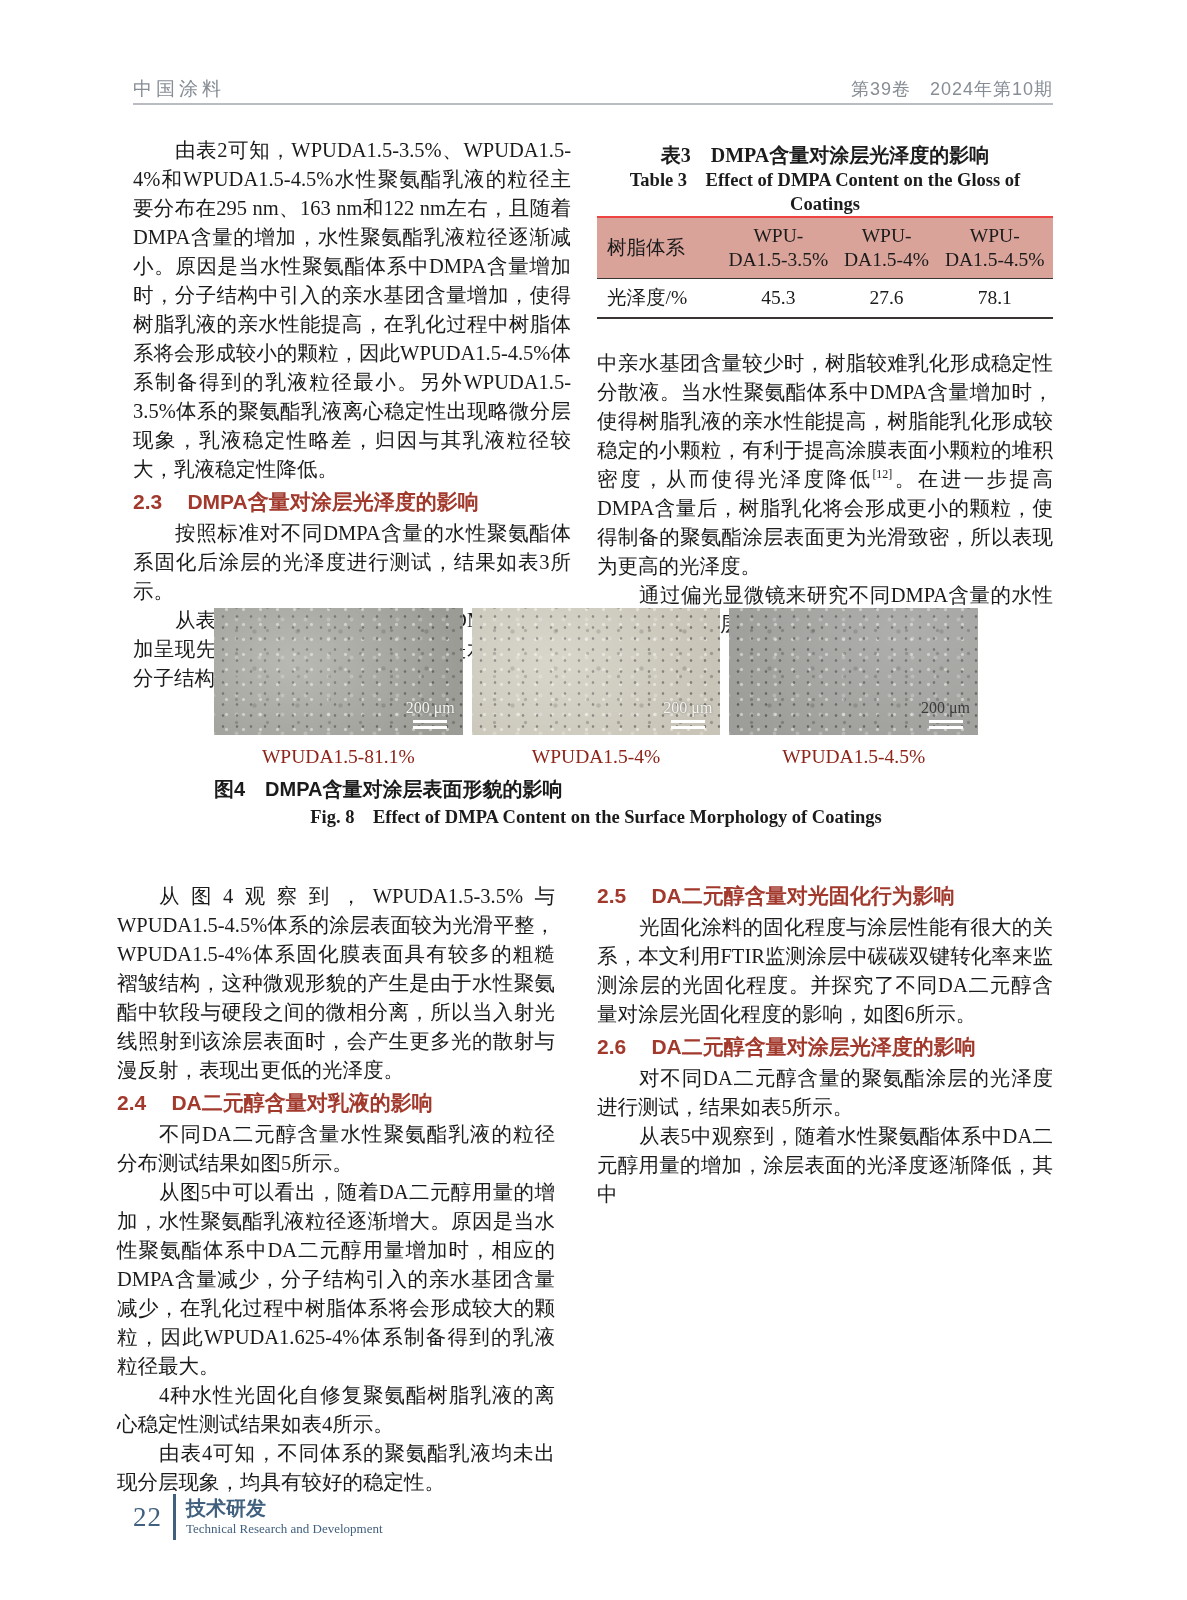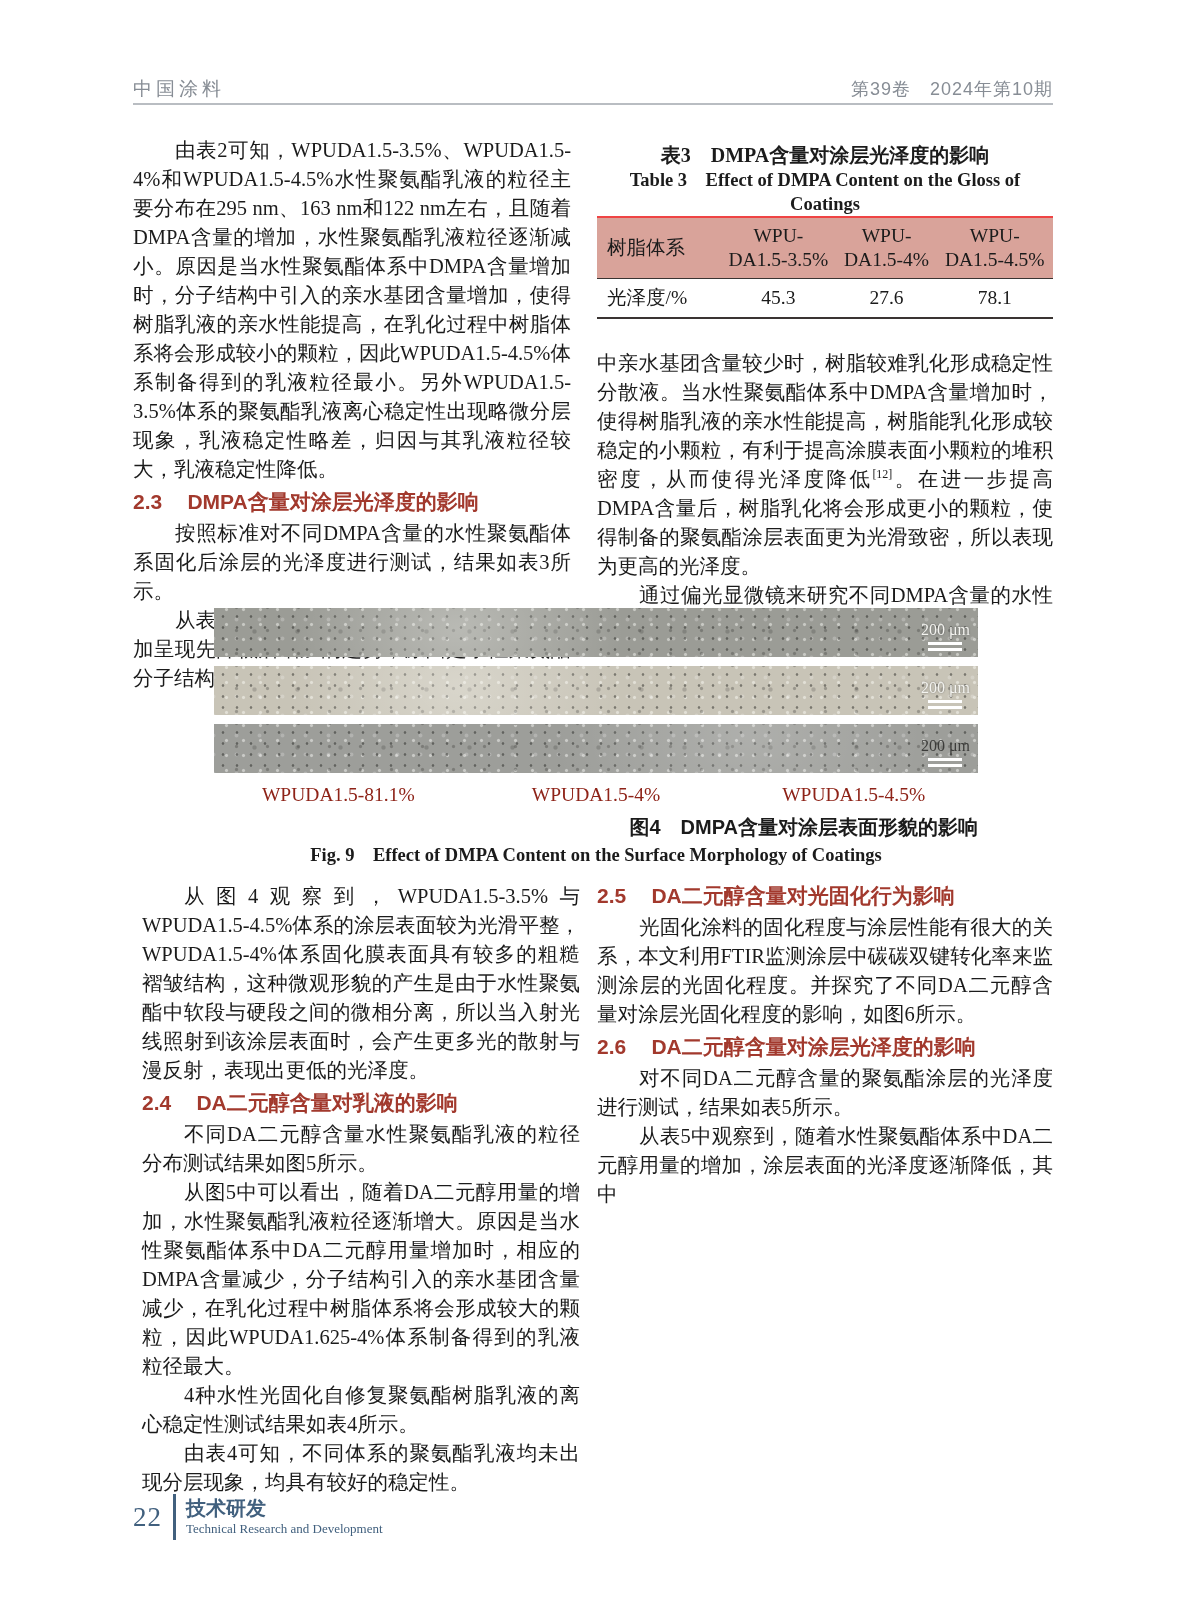--- a/index.html
+++ b/index.html
@@ -36,21 +36,21 @@
     font-size: 18px; color: var(--header-gray); letter-spacing: 1px;
   }
   .header-rule { position: absolute; left: 0; right: 0; top: 29px; height: 2px; background: var(--rule-gray); }
 
   
   .col { position: absolute; font-size: 20.5px; line-height: 29px; text-align: justify; }
   .col p { margin: 0; }
   .col p.indent { text-indent: 2.05em; }
   #top-left     { left: 133px; top: 136px; width: 438px; }
   #top-right    { left: 597px; top: 142px; width: 456px; }
-  #bottom-left  { left: 142px; top: 882px; width: 438px; }
+  #bottom-left  { left: 117px; top: 882px; width: 438px; }
   #bottom-right { left: 597px; top: 878px; width: 456px; }
 
   .sec-heading {
     display: flex; align-items: baseline;
     font-family: "Liberation Sans", "DejaVu Sans", sans-serif;
     font-weight: bold; font-size: 21px; color: var(--accent-red);
     margin: 3px 0 3px 0; line-height: 29px; text-align: left;
   }
   .sec-heading .sec-num { margin-right: 1.2em; }
 
@@ -76,21 +76,21 @@
     font-weight: normal; white-space: pre-line; text-align: center;
     padding: 6px 2px; line-height: 24px; border-bottom: 1px solid #3a3432;
   }
   table.data-table th:first-child { text-align: left; padding-left: 10px; }
   table.data-table td { text-align: center; padding: 7px 2px; line-height: 24px; }
   table.data-table td:first-child { text-align: left; padding-left: 10px; }
   .after-table { margin-top: 30px !important; }
 
   
   #figure4 { position: absolute; left: 214px; top: 608px; width: 764px; }
-  .micro-row { display: flex; gap: 9px; height: 165px; flex-direction: column; }
+  .micro-row { display: flex; gap: 9px; height: 127px; }
   .micrograph {
     position: relative; flex: 1; overflow: hidden;
     background-image:
       radial-gradient(circle, rgba(25,25,22,.45) 0.9px, transparent 1.7px),
       radial-gradient(circle, rgba(45,45,42,.30) 1.1px, transparent 2.1px),
       radial-gradient(circle, rgba(255,255,252,.45) 1px, transparent 2.1px),
       radial-gradient(circle, rgba(0,0,0,.16) 1.5px, transparent 2.8px),
       radial-gradient(circle, rgba(255,255,255,.22) 1.4px, transparent 2.4px);
     background-size: 14px 11px, 31px 23px, 17px 15px, 43px 37px, 23px 19px;
     background-position: 2px 3px, 7px 11px, 4px 9px, 19px 5px, 11px 2px;
@@ -106,21 +106,21 @@
     background: radial-gradient(260px 190px at 70% 20%, rgba(255,255,255,.18), transparent 75%);
   }
   .scale-box { position: absolute; right: 8px; bottom: 6px; text-align: center; }
   .scale-text { font-size: 16px; color: #f4f4f0; line-height: 18px; text-shadow: 0 0 2px rgba(60,60,60,.6); }
   .m3 .scale-text { color: #3c3c3a; text-shadow: none; }
   .scale-bars { margin: 3px auto 0 auto; width: 34px; }
   .scale-bars div { height: 3px; background: #ffffff; margin-top: 3px; }
   .img-label-row { display: flex; gap: 9px; margin-top: 11px; }
   .img-label { flex: 1; text-align: center; color: var(--caption-red); font-size: 19.5px; }
   .fig-caption-cn {
-    text-align: right; margin-top: 8px; font-weight: bold; font-size: 20px;
+    text-align: left; margin-top: 8px; font-weight: bold; font-size: 20px;
     font-family: "Liberation Sans", "DejaVu Sans", sans-serif; line-height: 26px;
   }
   .fig-caption-en { text-align: center; margin-top: 3px; font-weight: bold; font-size: 18.5px; line-height: 24px; }
 
   
   .page-footer { position: absolute; left: 133px; top: 1494px; display: flex; align-items: center; }
   .page-number { font-size: 27px; color: var(--footer-blue); margin-right: 11px; letter-spacing: 1px; }
   .footer-divider { width: 3px; height: 46px; background: var(--footer-blue); margin-right: 10px; }
   .footer-section .cn {
     font-family: "Liberation Sans", "DejaVu Sans", sans-serif;
@@ -211,21 +211,21 @@
             </div>
         </div>
       </div>
     </div>
     <div class="img-label-row">
       <div class="img-label">WPUDA1.5-81.1%</div>
       <div class="img-label">WPUDA1.5-4%</div>
       <div class="img-label">WPUDA1.5-4.5%</div>
     </div>
     <div class="fig-caption-cn">图4　DMPA含量对涂层表面形貌的影响</div>
-    <div class="fig-caption-en">Fig. 9　Effect of DMPA Content on the Surface Morphology of Coatings</div>
+    <div class="fig-caption-en">Fig. 8　Effect of DMPA Content on the Surface Morphology of Coatings</div>
   </div>
 
   <div class="col" id="bottom-left">
     <p class="indent">从图4观察到，WPUDA1.5-3.5%与WPUDA1.5-4.5%体系的涂层表面较为光滑平整，WPUDA1.5-4%体系固化膜表面具有较多的粗糙褶皱结构，这种微观形貌的产生是由于水性聚氨酯中软段与硬段之间的微相分离，所以当入射光线照射到该涂层表面时，会产生更多光的散射与漫反射，表现出更低的光泽度。</p>
     <div class="sec-heading">
       <span class="sec-num">2.4</span>
       <span>DA二元醇含量对乳液的影响</span>
     </div>
     <p class="indent">不同DA二元醇含量水性聚氨酯乳液的粒径分布测试结果如图5所示。</p>
     <p class="indent">从图5中可以看出，随着DA二元醇用量的增加，水性聚氨酯乳液粒径逐渐增大。原因是当水性聚氨酯体系中DA二元醇用量增加时，相应的DMPA含量减少，分子结构引入的亲水基团含量减少，在乳化过程中树脂体系将会形成较大的颗粒，因此WPUDA1.625-4%体系制备得到的乳液粒径最大。</p>

